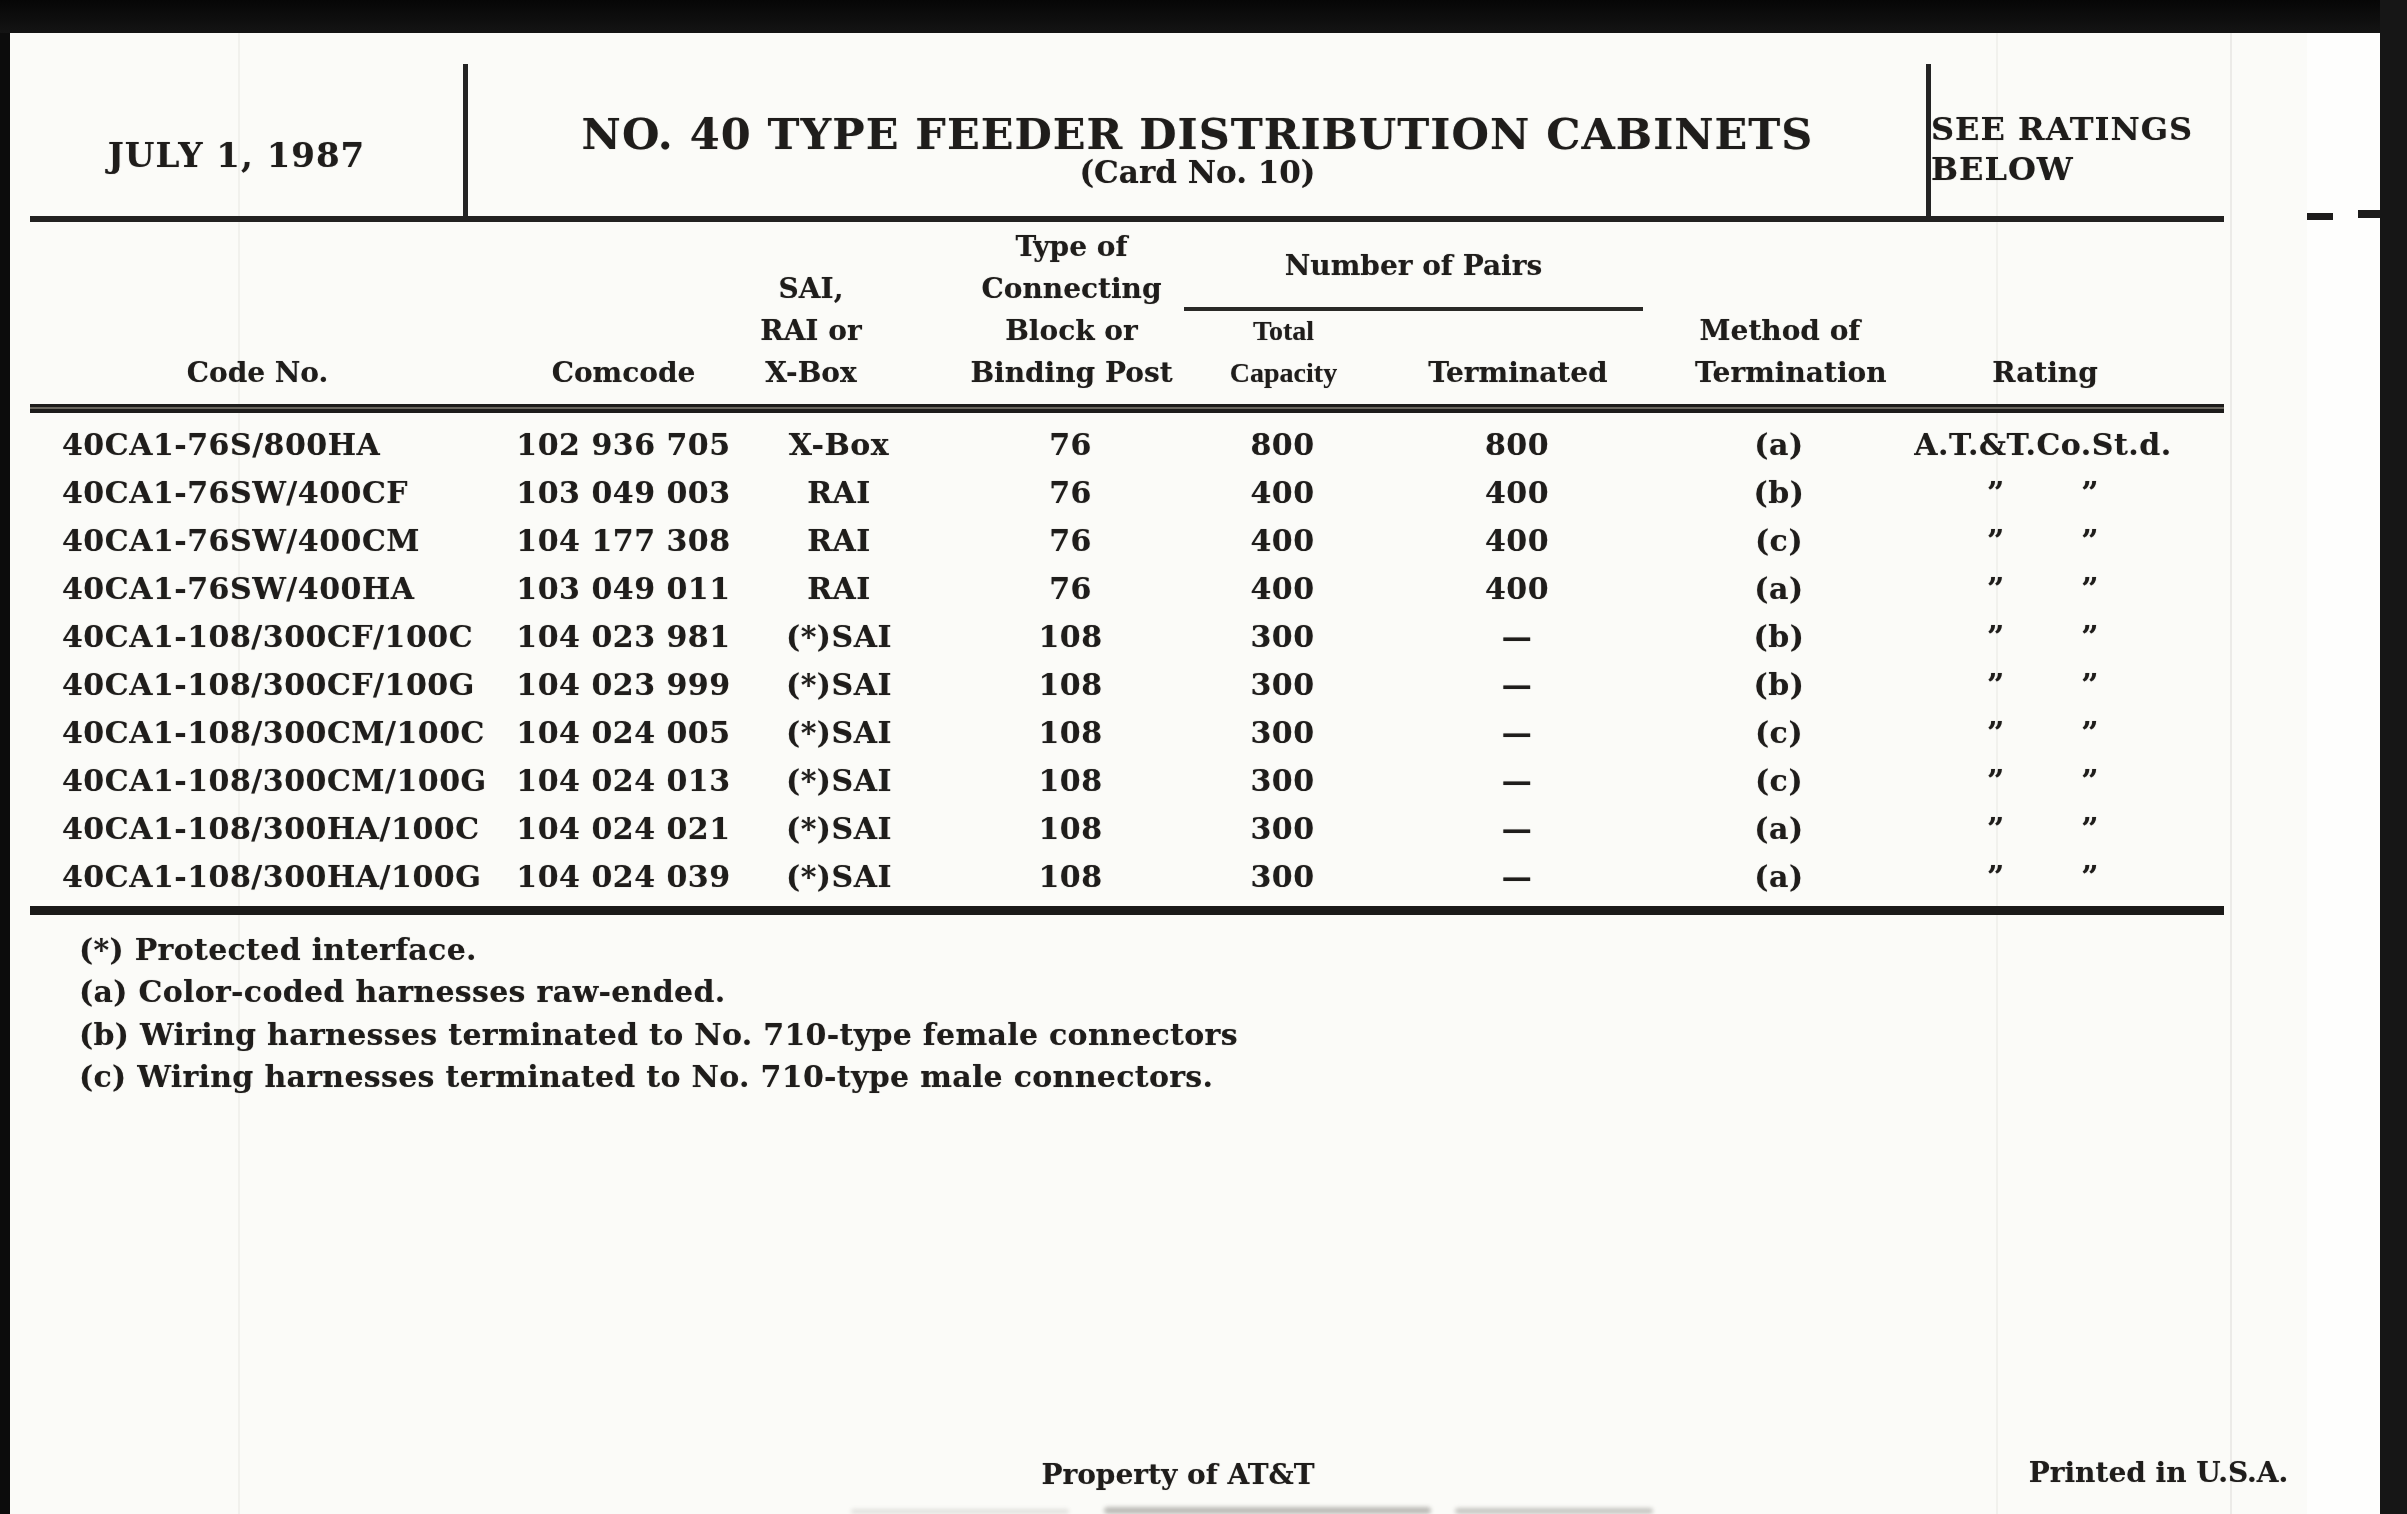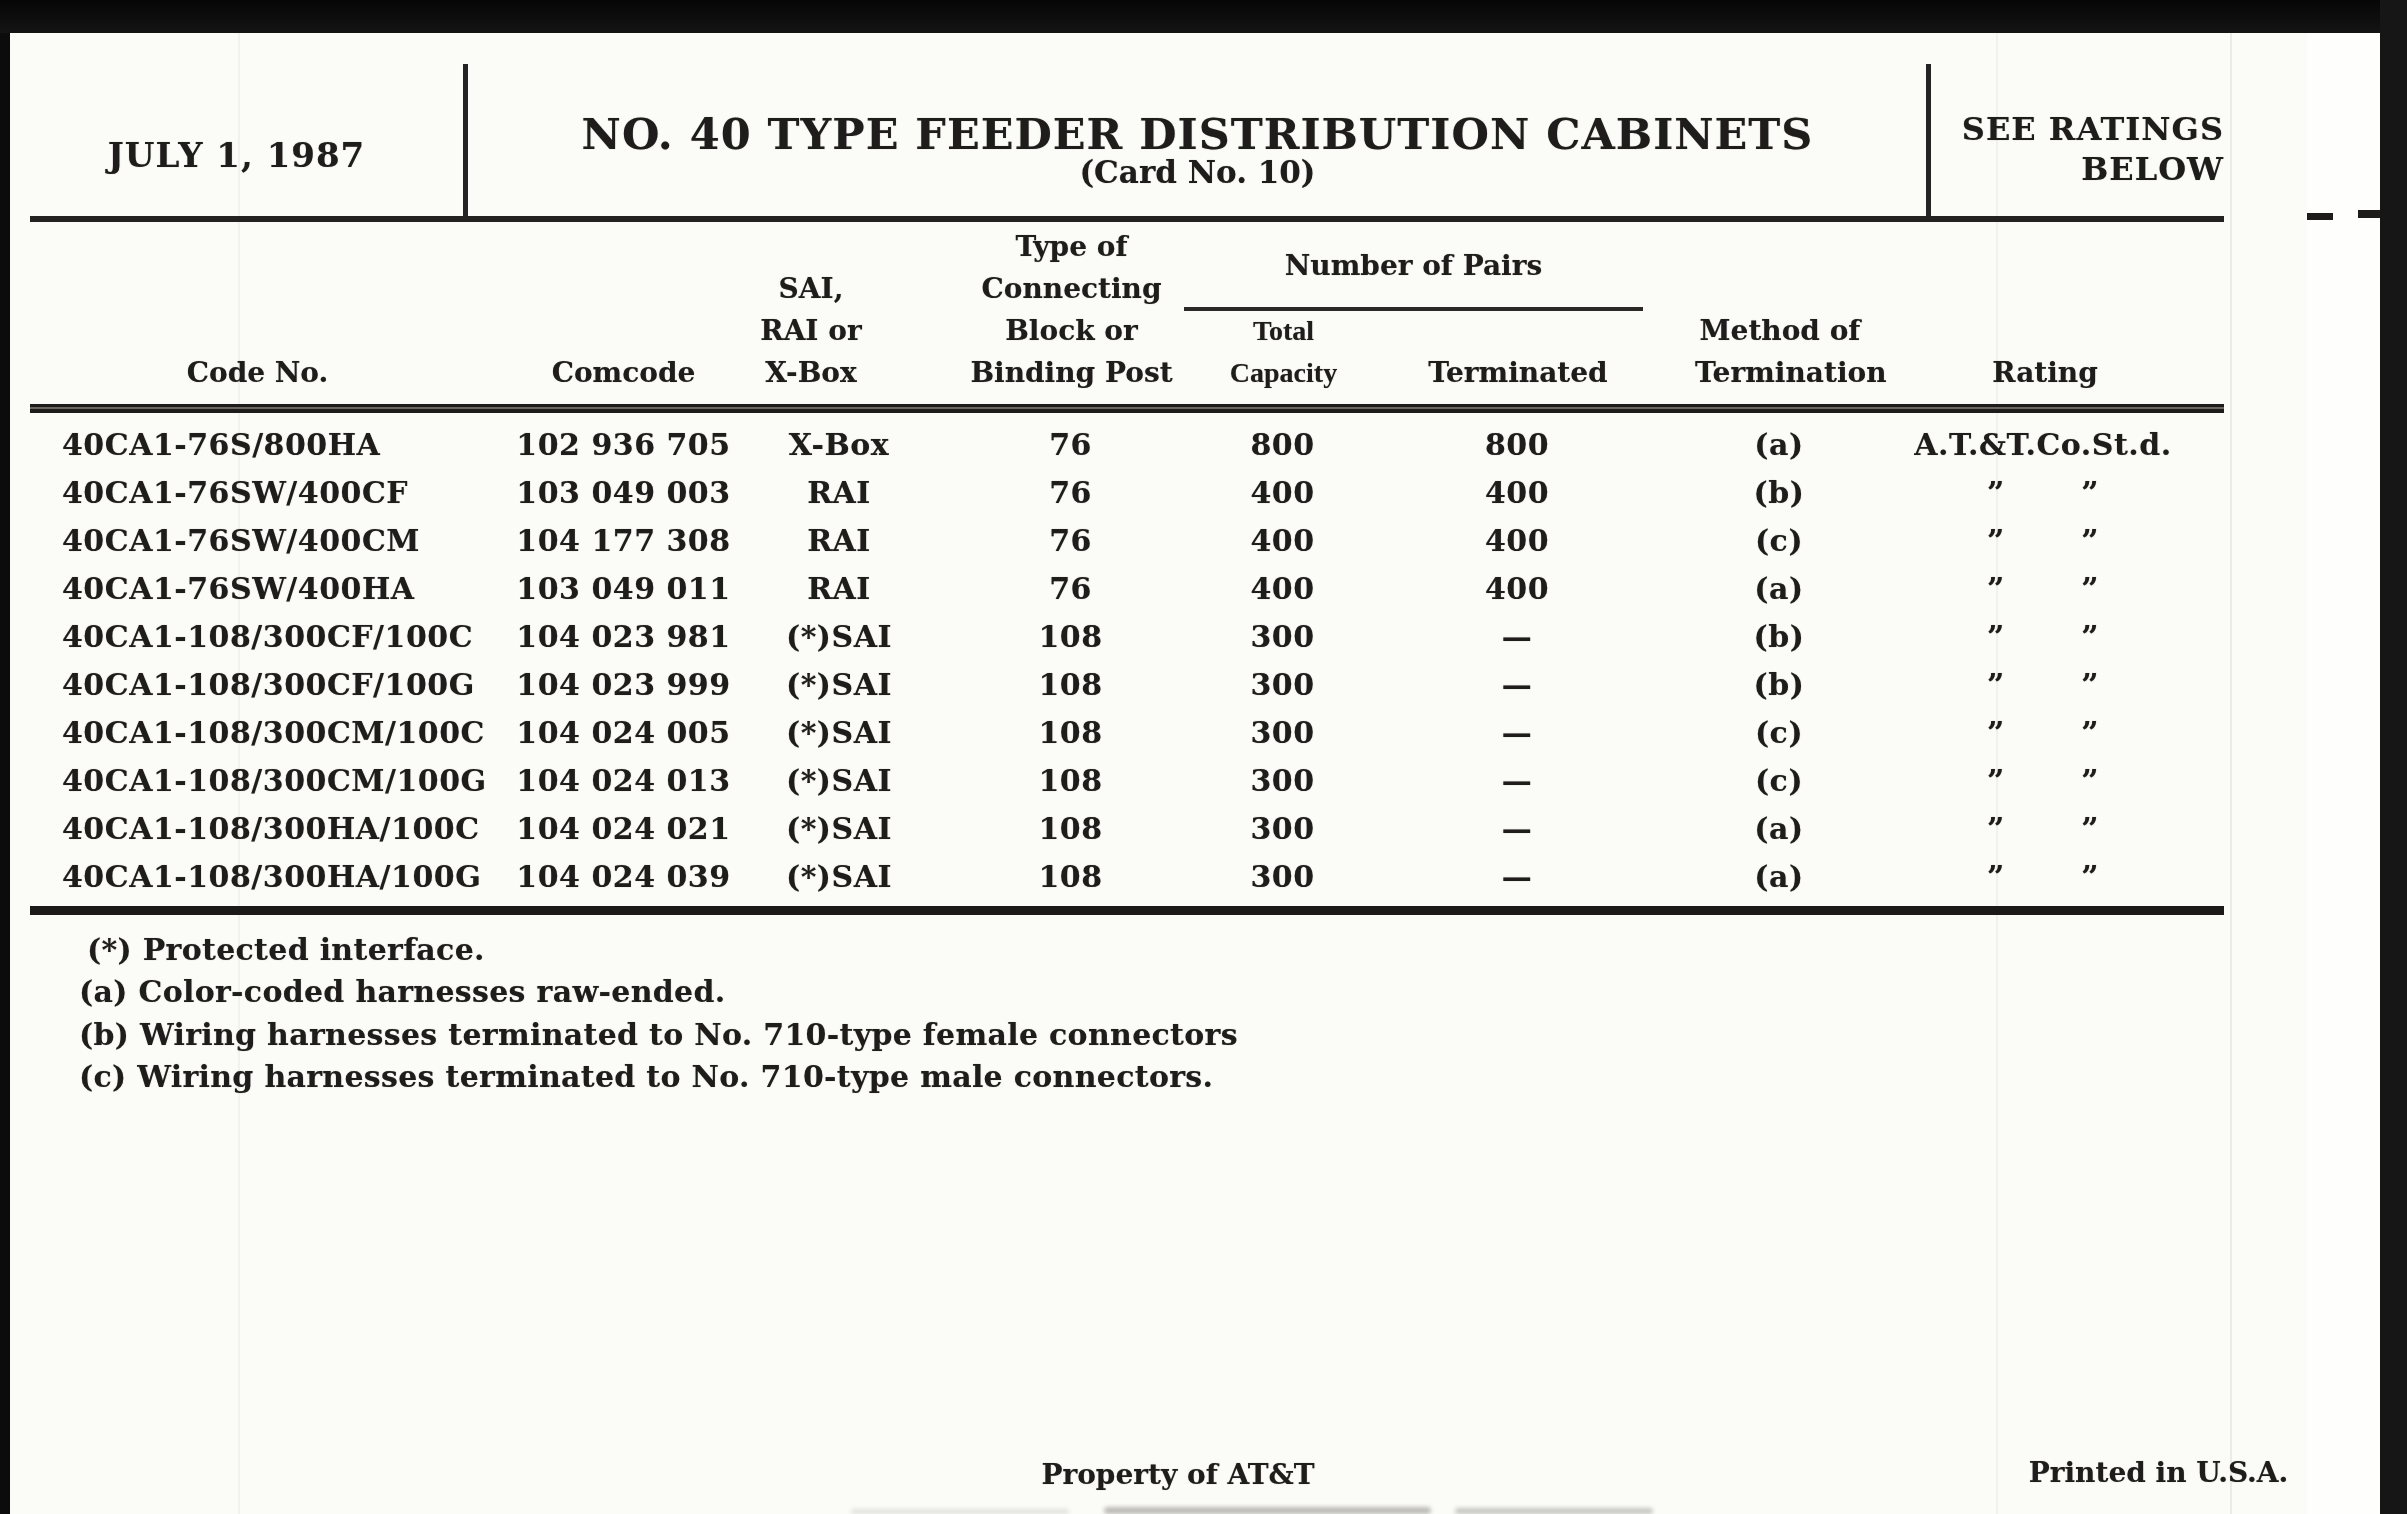--- a/index.html
+++ b/index.html
@@ -17,21 +17,21 @@
   .page{left:10px;top:33px;width:2370px;height:1482px;background:#fbfbf8;}
   .gutter{left:2307px;top:33px;width:73px;height:1482px;background:rgba(255,255,255,.65);}
   .crease{top:33px;height:1482px;width:2px;background:rgba(60,55,45,.05);}
   
   .vline{width:5px;background:#242424;}
   .rule{background:#232221;}
   .ink{text-shadow:0 0 1px rgba(20,18,16,.4);}
   .hdr-date{left:10px;top:135px;width:453px;text-align:center;font-size:34px;font-weight:700;letter-spacing:1px;}
   .hdr-title{left:475px;top:109px;width:1445px;text-align:center;font-size:43px;font-weight:700;letter-spacing:1px;white-space:nowrap;}
   .hdr-sub{left:475px;top:154px;width:1445px;text-align:center;font-size:31px;font-weight:700;}
-  .hdr-ratings{left:1931px;top:109px;width:293px;text-align:right;font-size:32px;font-weight:700;line-height:40px;letter-spacing:1px;}
+  .hdr-ratings{left:1931px;top:109px;width:293px;text-align:left;font-size:32px;font-weight:700;line-height:40px;letter-spacing:1px;}
   
   .thead{left:30px;top:230px;width:2194px;height:174px;font-size:28px;font-weight:700;line-height:42px;text-align:center;}
   .th{position:absolute;bottom:10px;}
   .th-c1{left:0;width:455px;}
   .th-c2{left:455px;width:277px;}
   .th-c3{left:704px;width:154px;}
   .th-c4{left:887px;width:309px;}
   .th-c5{left:1196px;width:115px;font-family:Liberation Serif, serif;}
   .th-c6{left:1311px;width:354px;}
   .th-c7{left:1665px;width:170px;text-align:center;}
@@ -215,21 +215,21 @@
       <div class="td">(*)SAI</div>
       <div class="td">108</div>
       <div class="td">300</div>
       <div class="td">—</div>
       <div class="td">(a)</div>
       <div class="td">”   ”</div>
     </div>
   </div>
   <div class="abs tbody-rule"></div>
 
-  <div class="abs fnote ink" style="top:932px;margin-left:8px;">(*) Protected interface.</div>
+  <div class="abs fnote ink" style="top:932px;">(*) Protected interface.</div>
   <div class="abs fnote ink" style="top:974px;">(a) Color-coded harnesses raw-ended.</div>
   <div class="abs fnote ink" style="top:1017px;">(b) Wiring harnesses terminated to No. 710-type female connectors</div>
   <div class="abs fnote ink" style="top:1059px;">(c) Wiring harnesses terminated to No. 710-type male connectors.</div>
 
   <div class="abs foot-left ink">Property of AT&amp;T</div>
   <div class="abs foot-right ink">Printed in U.S.A.</div>
 
   <div class="abs smudge" style="left:851px;top:1509px;width:218px;height:5px;opacity:.18;"></div>
   <div class="abs smudge" style="left:1104px;top:1507px;width:327px;height:7px;opacity:.45;"></div>
   <div class="abs smudge" style="left:1455px;top:1508px;width:198px;height:6px;opacity:.38;"></div>

